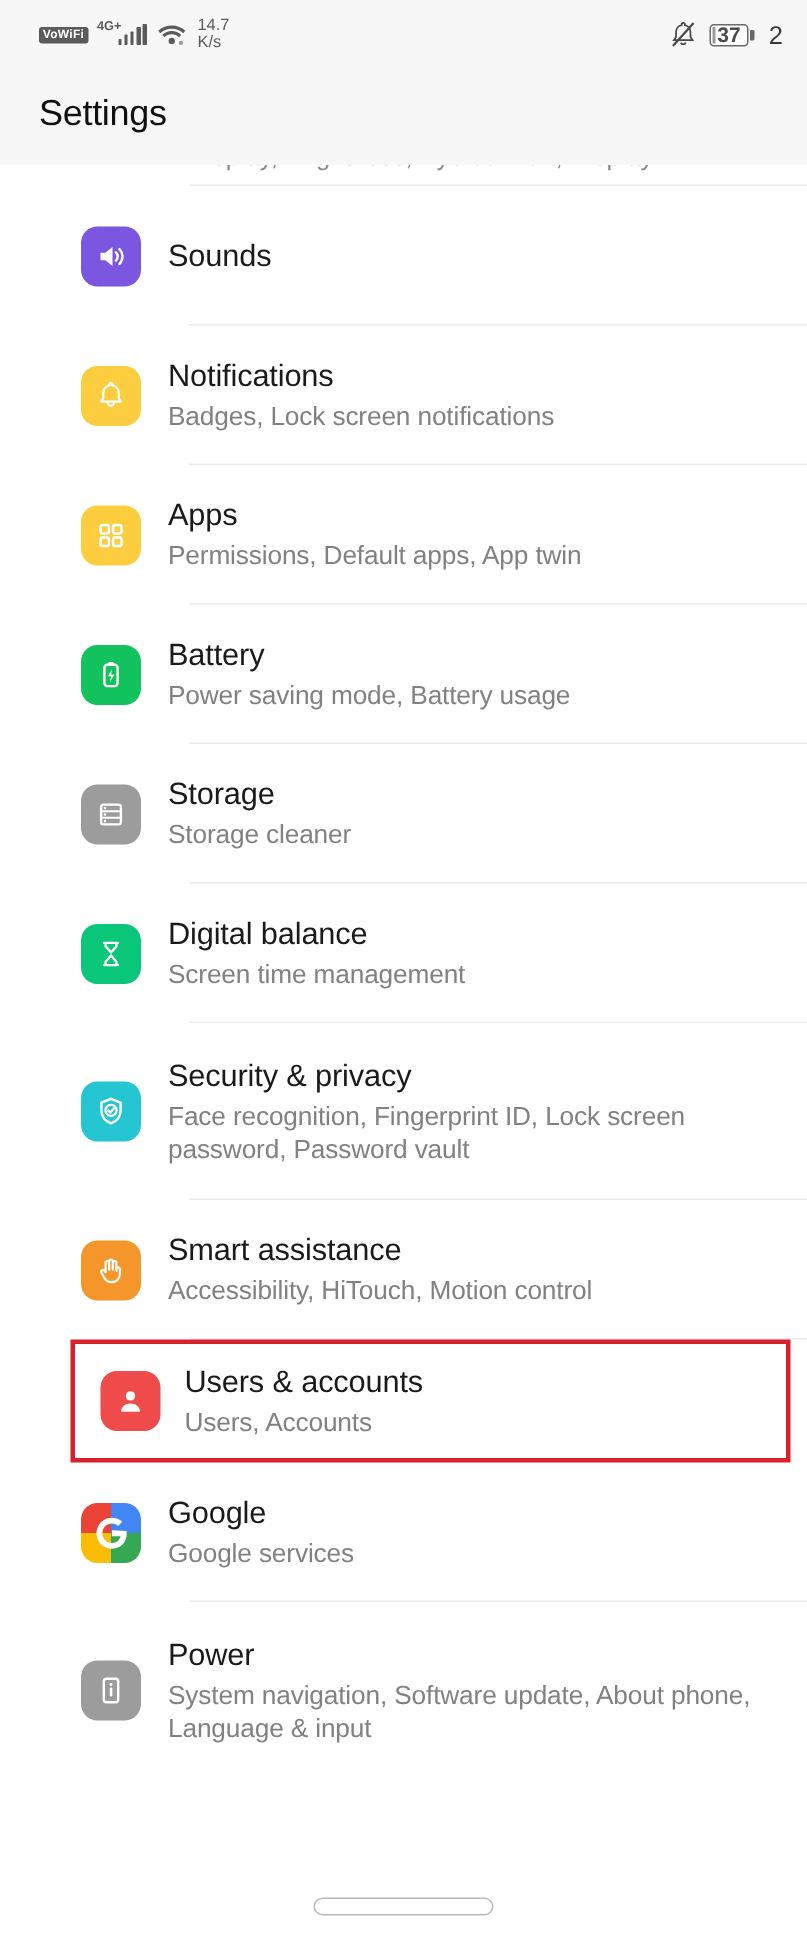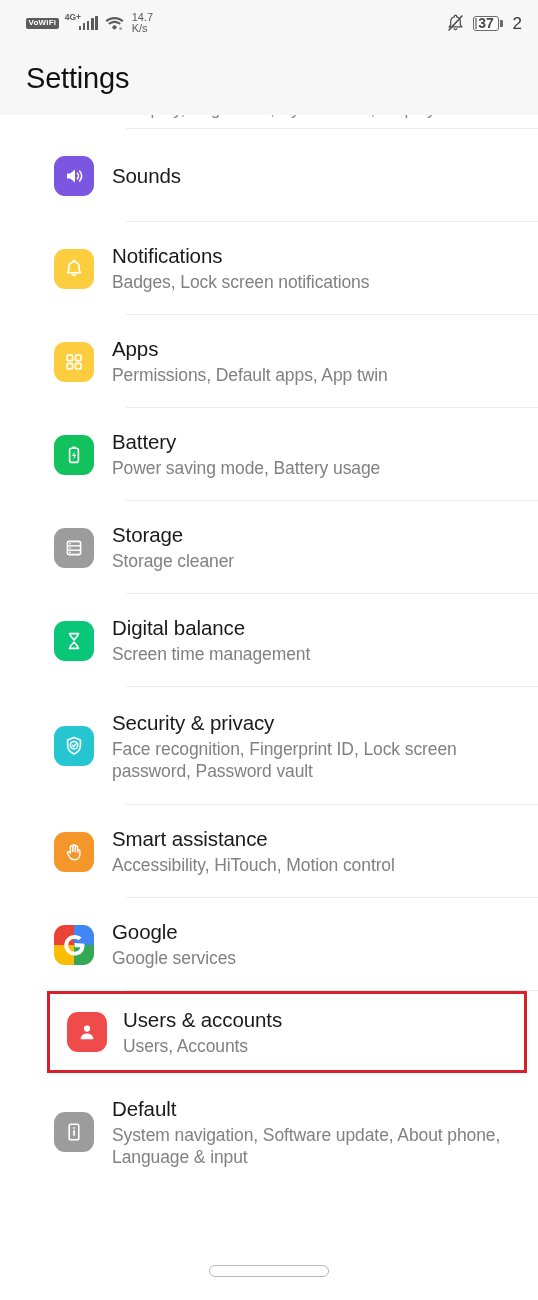--- a/index.html
+++ b/index.html
@@ -83,21 +83,21 @@
     font-size: 17px; color: #3a3a3a; line-height: 1; margin-left: 1px;
   }
 
   
   .header {
     background: #f7f7f7;
     padding: 16px 0 20px 26px;
     flex: 0 0 auto;
   }
   .header h1 {
-    font-size: 29px; font-weight: normal; color: #111;
+    font-size: 24px; font-weight: normal; color: #111;
     letter-spacing: -0.2px;
   }
 
   
   .list {
     flex: 1 1 auto;
     background: #fff;
     position: relative;
     overflow: hidden;
     padding-top: 0;
@@ -362,66 +362,66 @@
           </svg>
         </div>
       </div>
       <div class="texts">
         <div class="title">Smart assistance</div>
         <div class="subtitle">Accessibility, HiTouch, Motion control</div>
       </div>
       <div class="divider"></div>
     </div>
 
+    <div class="row highlight" style="border-color: rgb(214, 32, 42);">
+      <div class="icon-wrap">
+        <div class="tile" id="t8" style="background: rgb(239, 75, 75);">
+          <svg width="24" height="24" viewBox="0 0 24 24">
+            <circle cx="12" cy="8.6" r="3.1" fill="#fff"></circle>
+            <path d="M5.7 19.2c0-3.5 2.8-5.6 6.3-5.6s6.3 2.1 6.3 5.6z" fill="#fff"></path>
+          </svg>
+        </div>
+      </div>
+      <div class="texts">
+        <div class="title">Users &amp; accounts</div>
+        <div class="subtitle">Users, Accounts</div>
+      </div>
+    </div>
+
     <div class="row">
       <div class="icon-wrap">
         <div class="tile" id="t9" style="overflow:hidden;position:relative;background:#fff;">
           <svg width="40" height="40" viewBox="0 0 40 40" style="position:absolute;inset:0;">
             <rect x="0" y="0" width="20" height="20" fill="#ea4335"></rect>
             <rect x="20" y="0" width="20" height="20" fill="#4285f4"></rect>
             <rect x="0" y="20" width="20" height="20" fill="#fbbc05"></rect>
             <rect x="20" y="20" width="20" height="20" fill="#34a853"></rect>
             <path d="M20.6 18.1v4.1h5.8c-.25 1.5-1.8 4.5-5.8 4.5-3.5 0-6.35-2.9-6.35-6.5s2.85-6.5 6.35-6.5c2 0 3.33.85 4.1 1.58l2.8-2.7c-1.8-1.68-4.1-2.7-6.9-2.7-5.7 0-10.3 4.6-10.3 10.3s4.6 10.3 10.3 10.3c5.95 0 9.9-4.18 9.9-10.07 0-.68-.07-1.2-.17-1.71z" fill="#fff"></path>
           </svg>
         </div>
       </div>
       <div class="texts">
         <div class="title">Google</div>
         <div class="subtitle">Google services</div>
       </div>
       <div class="divider"></div>
     </div>
 
-    <div class="row highlight" style="border-color: rgb(214, 32, 42);">
-      <div class="icon-wrap">
-        <div class="tile" id="t8" style="background: rgb(239, 75, 75);">
-          <svg width="24" height="24" viewBox="0 0 24 24">
-            <circle cx="12" cy="8.6" r="3.1" fill="#fff"></circle>
-            <path d="M5.7 19.2c0-3.5 2.8-5.6 6.3-5.6s6.3 2.1 6.3 5.6z" fill="#fff"></path>
-          </svg>
-        </div>
-      </div>
-      <div class="texts">
-        <div class="title">Users &amp; accounts</div>
-        <div class="subtitle">Users, Accounts</div>
-      </div>
-    </div>
-
     <div class="row tall">
       <div class="icon-wrap">
         <div class="tile" id="t10" style="background: rgb(156, 156, 156);">
           <svg width="24" height="24" viewBox="0 0 24 24">
             <rect x="7.2" y="4.2" width="9.6" height="15.6" rx="1.8" fill="none" stroke="#fff" stroke-width="1.6"></rect>
             <circle cx="12" cy="8" r="0.95" fill="#fff"></circle>
             <rect x="11.2" y="10" width="1.7" height="6" rx="0.8" fill="#fff"></rect>
           </svg>
         </div>
       </div>
       <div class="texts">
-        <div class="title">Default</div>
+        <div class="title">Power</div>
         <div class="subtitle">System navigation, Software update, About phone, Language &amp; input</div>
       </div>
     </div>
 
   </div>
 
   <div class="navbar">
     <div class="pill"></div>
   </div>
 

